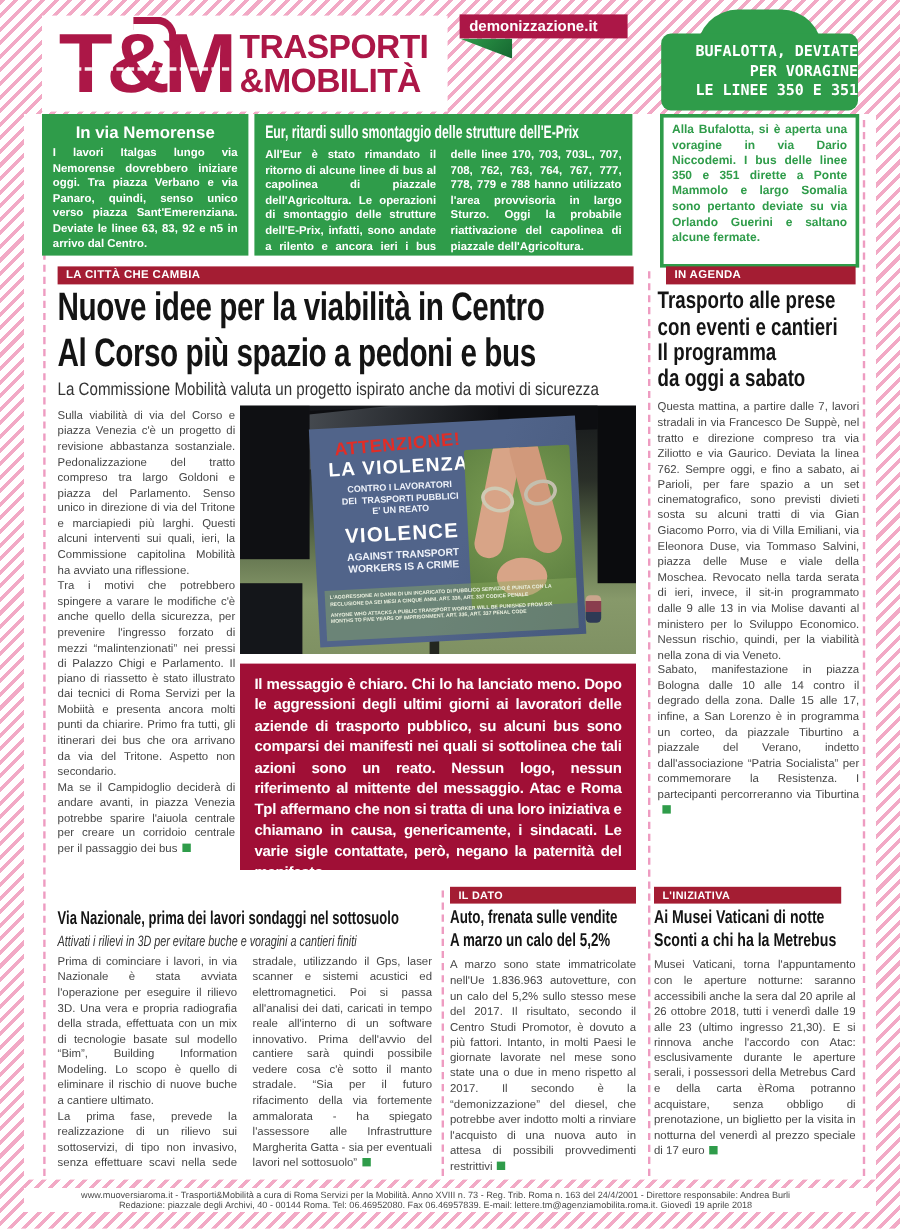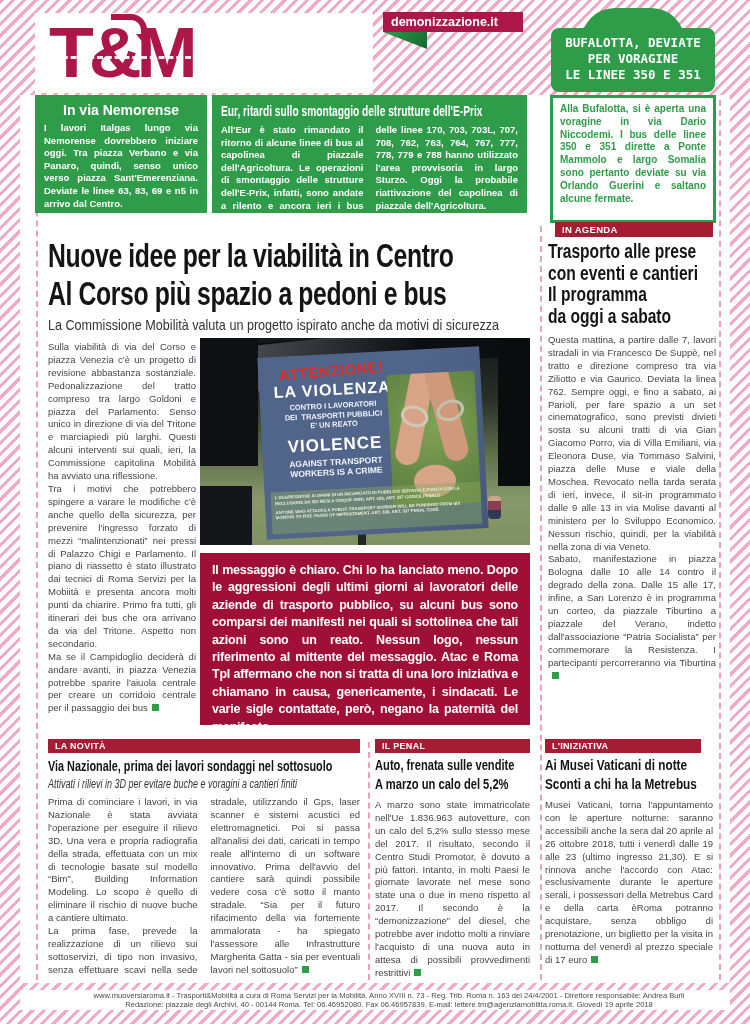--- a/index.html
+++ b/index.html
@@ -15,21 +15,21 @@
   .tm-wrap{position:relative;}
   .tm-logo{font-size:70px;font-weight:800;color:#ac1747;letter-spacing:-5px;line-height:70px;transform:scaleX(1.05);transform-origin:0 50%;}
   .tm-road{position:absolute;left:4px;top:38px;width:138px;border-top:3px dashed #ffffff;opacity:.9;}
   .tm-arrow{position:absolute;left:62px;top:-4px;width:30px;height:16px;border-top:6px solid #ac1747;border-right:6px solid #ac1747;border-radius:0 16px 0 0;}
   .tm-arrow:after{content:"";position:absolute;right:-11px;bottom:-8px;border-left:8px solid transparent;border-right:8px solid transparent;border-top:10px solid #ac1747;}
   .logo-title{font-size:28px;line-height:29px;font-weight:800;color:#ac1747;white-space:pre;letter-spacing:-0.5px;}
   .ribbon{left:383px;top:12px;width:140px;height:20px;background:#ac1747;color:#fff;font-size:12.5px;font-weight:700;line-height:20px;padding-left:8px;box-sizing:border-box;}
   .ribbon-fold{left:383px;top:32px;width:44px;height:17px;background:linear-gradient(135deg,#2f9c4a,#156630);clip-path:polygon(0 0,100% 0,100% 100%);}
   .sign-dome{left:581px;top:8px;width:104px;height:34px;background:#2f9c4a;border-radius:52px 52px 0 0;}
   .sign-body{left:551px;top:28px;width:164px;height:64px;background:#2f9c4a;border-radius:8px;}
-  .sign-text{left:551px;top:35px;width:164px;text-align:center;color:#fff;font-family:"DejaVu Sans Mono",monospace;font-size:12.5px;line-height:16px;font-weight:700;white-space:pre;letter-spacing:0;}
+  .sign-text{left:551px;top:35px;width:164px;text-align:right;color:#fff;font-family:"DejaVu Sans Mono",monospace;font-size:12.5px;line-height:16px;font-weight:700;white-space:pre;letter-spacing:0;}
 
   
   .greenbox{background:#2f9c4a;color:#fff;box-sizing:border-box;padding:7px 9px;}
   .gb-title{font-size:14px;font-weight:700;text-align:center;margin-bottom:4px;}
   .gb-title-wide{font-size:15px;font-weight:800;white-space:nowrap;transform:scaleX(.68);transform-origin:0 50%;margin-bottom:5px;}
   .gb-body{font-size:9.5px;font-weight:700;line-height:12.6px;text-align:justify;white-space:pre-line;}
   .gb-cols{column-count:2;column-gap:12px;}
   .whitebox{background:#fff;border:3px solid #2f9c4a;box-sizing:border-box;padding:5px 7px;}
   .wb-body{color:#2f9c4a;font-size:10px;font-weight:700;line-height:12.8px;text-align:justify;}
 
@@ -76,63 +76,66 @@
   .arm.a2{left:46px;top:-10px;transform:rotate(-12deg);background:#d1997b;}
   .fist{position:absolute;bottom:8px;left:22px;width:42px;height:32px;background:#d8a487;border-radius:50%;}
   .cuff{position:absolute;width:22px;height:15px;border:3px solid #cfcab4;border-radius:50%;}
   .c1{left:12px;top:32px;transform:rotate(20deg);}
   .c2{left:48px;top:28px;transform:rotate(-15deg);border-color:#c4bfae;}
   .legal{position:absolute;left:6px;right:6px;bottom:5px;height:42px;background:rgba(140,170,95,.45);
     padding:3px 4px;box-sizing:border-box;text-align:left;}
   .legal div{font-size:4.3px;line-height:5.8px;color:#e8eedd;font-weight:700;margin-bottom:3px;}
 
   
-  .foot{width:710px;left:34px;text-align:center;font-size:7.6px;line-height:9px;color:#4a4a4a;}
+  .foot{width:710px;left:8px;text-align:center;font-size:7.6px;line-height:9px;color:#4a4a4a;}
 </style>
 </head>
 <body>
 
 <div class="page">
 
   <div class="panel" style="left:20px;top:95px;width:710px;height:888px;"></div>
   <div class="panel" style="left:20px;top:990px;width:710px;height:20px;"></div>
 
   <div class="vdash" style="left:36px;top:100px;height:880px;"></div>
   <div class="vdash" style="left:719px;top:100px;height:880px;"></div>
   <div class="vdash" style="left:540px;top:226px;height:754px;"></div>
   <div class="vdash" style="left:368px;top:742px;height:238px;"></div>
 
   <div class="abs logo-box">
     <div class="tm-wrap">
       <div class="tm-logo">T&amp;M</div>
       <div class="tm-road"></div>
       <div class="tm-arrow"></div>
     </div>
+    <div class="logo-title">TRASPORTI
+&amp;MOBILITÀ</div>
   </div>
   <div class="abs ribbon">demonizzazione.it</div>
   <div class="abs ribbon-fold"></div>
 
   <div class="abs sign-dome"></div>
   <div class="abs sign-body"></div>
   <div class="abs sign-text">BUFALOTTA, DEVIATE
 PER VORAGINE
 LE LINEE 350 E 351</div>
 
   <div class="abs greenbox" style="left:35px;top:95px;width:172px;height:118px;">
     <div class="gb-title">In via Nemorense</div>
-    <div class="gb-body">I lavori Italgas lungo via Nemorense dovrebbero iniziare oggi. Tra piazza Verbano e via Panaro, quindi, senso unico verso piazza Sant'Emerenziana. Deviate le linee 63, 83, 69 e n5 in arrivo dal Centro.</div>
+    <div class="gb-body">I lavori Italgas lungo via Nemorense dovrebbero iniziare oggi. Tra piazza Verbano e via Panaro, quindi, senso unico verso piazza Sant'Emerenziana. Deviate le linee 63, 83, 92 e n5 in arrivo dal Centro.</div>
   </div>
   <div class="abs greenbox" style="left:212px;top:95px;width:315px;height:118px;">
     <div class="gb-title-wide">Eur, ritardi sullo smontaggio delle strutture dell'E-Prix</div>
     <div class="gb-body gb-cols">All'Eur è stato rimandato il ritorno di alcune linee di bus al capolinea di piazzale dell'Agricoltura. Le operazioni di smontaggio delle strutture dell'E-Prix, infatti, sono andate a rilento e ancora ieri i bus delle linee 170, 703, 703L, 707, 708, 762, 763, 764, 767, 777, 778, 779 e 788 hanno utilizzato l'area provvisoria in largo Sturzo. Oggi la probabile riattivazione del capolinea di piazzale dell'Agricoltura.</div>
   </div>
   <div class="abs whitebox" style="left:550px;top:95px;width:166px;height:128px;">
     <div class="wb-body">Alla Bufalotta, si è aperta una voragine in via Dario Niccodemi. I bus delle linee 350 e 351 dirette a Ponte Mammolo e largo Somalia sono pertanto deviate su via Orlando Guerini e saltano alcune fermate.</div>
   </div>
 
+  <div class="abs redbar bar-lg" style="left:48px;top:222px;width:480px;">LA CITTÀ CHE CAMBIA</div>
   <div class="abs redbar bar-lg" style="left:555px;top:222px;width:158px;">IN AGENDA</div>
 
   <div class="abs headline" style="left:48px;top:237px;">Nuove idee per la viabilità in Centro
 Al Corso più spazio a pedoni e bus</div>
   <div class="abs standfirst" style="left:48px;top:316px;">La Commissione Mobilità valuta un progetto ispirato anche da motivi di sicurezza</div>
   <div class="abs bt" style="left:48px;top:341px;width:148px;"><span>Sulla viabilità di via del Corso e piazza Venezia c'è un progetto di revisione abbastanza sostanziale. Pedonalizzazione del tratto compreso tra largo Goldoni e piazza del Parlamento. Senso unico in direzione di via del Tritone e marciapiedi più larghi. Questi alcuni interventi sui quali, ieri, la Commissione capitolina Mobilità ha avviato una riflessione.
 Tra i motivi che potrebbero spingere a varare le modifiche c'è anche quello della sicurezza, per prevenire l'ingresso forzato di mezzi “malintenzionati” nei pressi di Palazzo Chigi e Parlamento. Il piano di riassetto è stato illustrato dai tecnici di Roma Servizi per la Mobiità e presenta ancora molti punti da chiarire. Primo fra tutti, gli itinerari dei bus che ora arrivano da via del Tritone. Aspetto non secondario.
 Ma se il Campidoglio deciderà di andare avanti, in piazza Venezia potrebbe sparire l'aiuola centrale per creare un corridoio centrale per il passaggio dei bus</span><span class="sq"></span></div>
 
   <div class="abs photo">
@@ -172,22 +175,21 @@
     <div class="caption-text">Il messaggio è chiaro. Chi lo ha lanciato meno. Dopo le aggressioni degli ultimi giorni ai lavoratori delle aziende di trasporto pubblico, su alcuni bus sono comparsi dei manifesti nei quali si sottolinea che tali azioni sono un reato. Nessun logo, nessun riferimento al mittente del messaggio. Atac e Roma Tpl affermano che non si tratta di una loro iniziativa e chiamano in causa, genericamente, i sindacati. Le varie sigle contattate, però, negano la paternità del manifesto.</div>
   </div>
 
   <div class="abs col-head" style="left:548px;top:241px;">Trasporto alle prese
 con eventi e cantieri
 Il programma
 da oggi a sabato</div>
   <div class="abs bt" style="left:548px;top:334px;width:168px;"><span>Questa mattina, a partire dalle 7, lavori stradali in via Francesco De Suppè, nel tratto e direzione compreso tra via Ziliotto e via Gaurico. Deviata la linea 762. Sempre oggi, e fino a sabato, ai Parioli, per fare spazio a un set cinematografico, sono previsti divieti sosta su alcuni tratti di via Gian Giacomo Porro, via di Villa Emiliani, via Eleonora Duse, via Tommaso Salvini, piazza delle Muse e viale della Moschea. Revocato nella tarda serata di ieri, invece, il sit-in programmato dalle 9 alle 13 in via Molise davanti al ministero per lo Sviluppo Economico. Nessun rischio, quindi, per la viabilità nella zona di via Veneto.
 Sabato, manifestazione in piazza Bologna dalle 10 alle 14 contro il degrado della zona. Dalle 15 alle 17, infine, a San Lorenzo è in programma un corteo, da piazzale Tiburtino a piazzale del Verano, indetto dall'associazione “Patria Socialista” per commemorare la Resistenza. I partecipanti percorreranno via Tiburtina</span><span class="sq"></span></div>
 
-  <div class="abs redbar bar-sm" style="left:48px;top:739px;width:312px;">LA NOVITÀ</div>
-  <div class="abs redbar bar-sm" style="left:375px;top:739px;width:155px;">IL PENAL</div>
+  <div class="abs redbar bar-sm" style="left:375px;top:739px;width:155px;">IL DATO</div>
   <div class="abs redbar bar-sm" style="left:545px;top:739px;width:156px;">L'INIZIATIVA</div>
 
   <div class="abs sub-head" style="left:48px;top:757px;transform:scaleX(.70);">Via Nazionale, prima dei lavori sondaggi nel sottosuolo</div>
   <div class="abs novita-sub" style="left:48px;top:777px;">Attivati i rilievi in 3D per evitare buche e voragini a cantieri finiti</div>
   <div class="abs bt" style="left:48px;top:796px;width:312px;height:190px;column-count:2;column-gap:13px;"><span>Prima di cominciare i lavori, in via Nazionale è stata avviata l'operazione per eseguire il rilievo 3D. Una vera e propria radiografia della strada, effettuata con un mix di tecnologie basate sul modello “Bim”, Building Information Modeling. Lo scopo è quello di eliminare il rischio di nuove buche a cantiere ultimato.
 La prima fase, prevede la realizzazione di un rilievo sui sottoservizi, di tipo non invasivo, senza effettuare scavi nella sede stradale, utilizzando il Gps, laser scanner e sistemi acustici ed elettromagnetici. Poi si passa all'analisi dei dati, caricati in tempo reale all'interno di un software innovativo. Prima dell'avvio del cantiere sarà quindi possibile vedere cosa c'è sotto il manto stradale. “Sia per il futuro rifacimento della via fortemente ammalorata - ha spiegato l'assessore alle Infrastrutture Margherita Gatta - sia per eventuali lavori nel sottosuolo”</span><span class="sq"></span></div>
 
   <div class="abs sub-head h2l" style="left:375px;top:755px;transform:scaleX(.72);">Auto, frenata sulle vendite
 A marzo un calo del 5,2%</div>
   <div class="abs bt" style="left:375px;top:799px;width:155px;"><span>A marzo sono state immatricolate nell'Ue 1.836.963 autovetture, con un calo del 5,2% sullo stesso mese del 2017. Il risultato, secondo il Centro Studi Promotor, è dovuto a più fattori. Intanto, in molti Paesi le giornate lavorate nel mese sono state una o due in meno rispetto al 2017. Il secondo è la “demonizzazione” del diesel, che potrebbe aver indotto molti a rinviare l'acquisto di una nuova auto in attesa di possibili provvedimenti restrittivi</span><span class="sq"></span></div>

